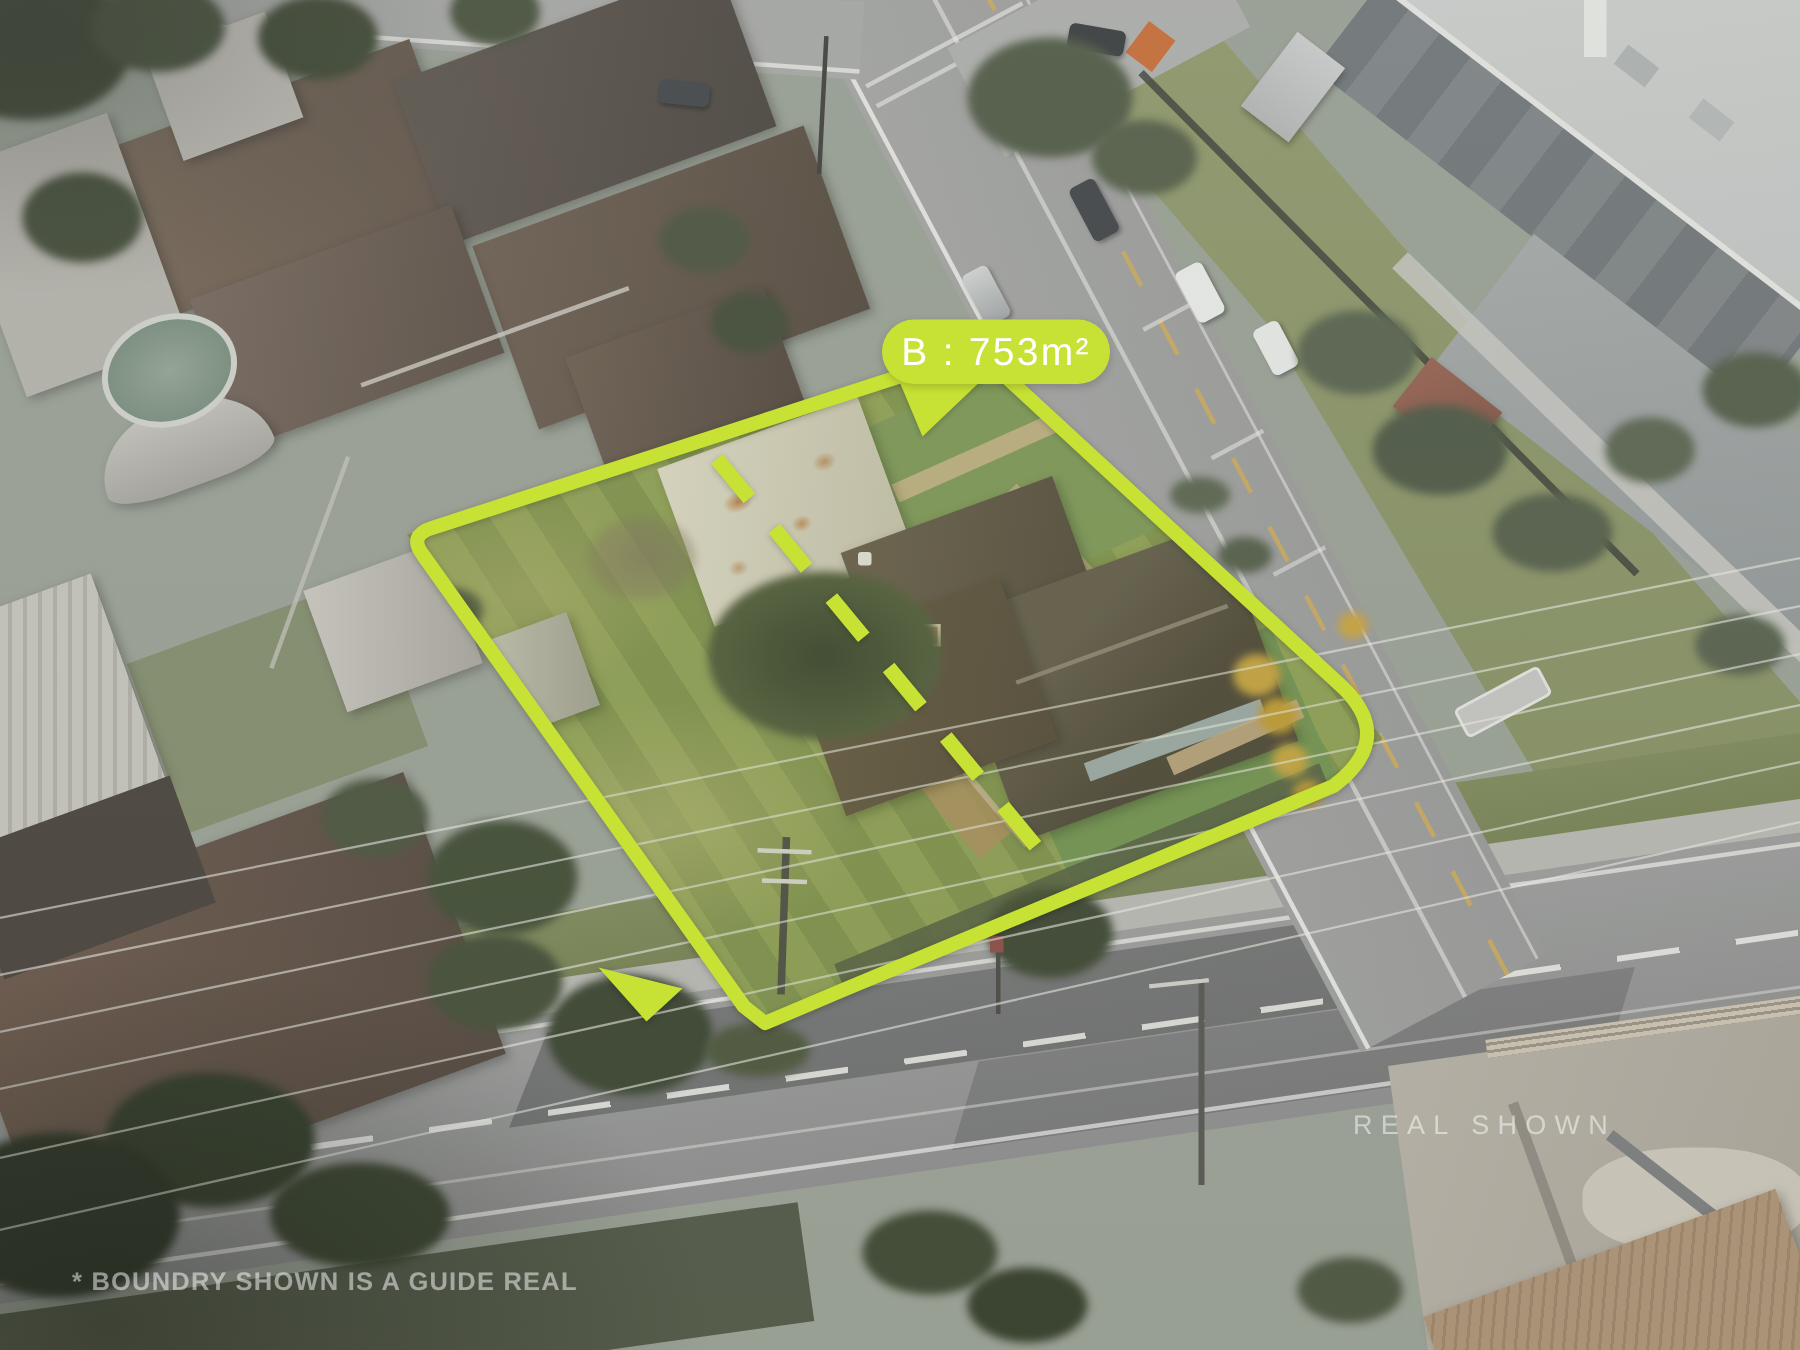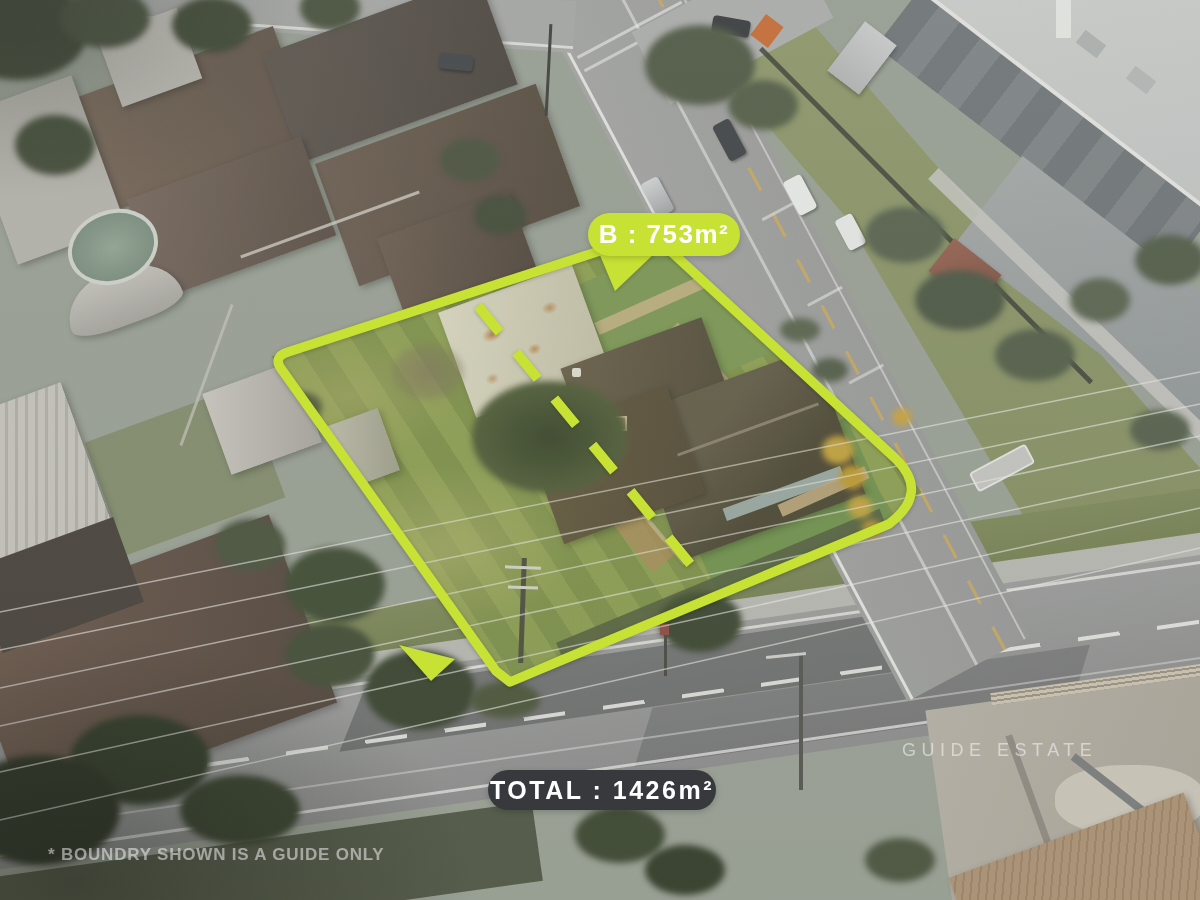--- a/index.html
+++ b/index.html
@@ -4,21 +4,21 @@
 <style>
   html,body{margin:0;padding:0;background:#222;}
   *{box-sizing:border-box;}
   #stage{position:relative;width:1200px;height:900px;overflow:hidden;
     background:#99a093;font-family:"Liberation Sans",sans-serif;}
   .ab{position:absolute;}
   .tree{position:absolute;border-radius:50%;filter:blur(3px);}
   .car{position:absolute;border-radius:4px;box-shadow:1px 2px 3px rgba(0,0,0,.35);}
   .roof{box-shadow:2px 3px 7px rgba(0,0,0,.28);}
   .pill{position:absolute;display:flex;align-items:center;justify-content:center;
-    border-radius:999px;color:#fff;font-weight:bold;
+    border-radius:999px;color:#fff;font-weight:normal;
     box-shadow:0 2px 6px rgba(0,0,0,.18);}
   .pill span{letter-spacing:1.5px;}
   #pill-b,#pill-a{background:#c7e234;font-size:26px;}
   #pill-total{background:#37393c;font-size:25px;}
   #disclaimer{position:absolute;left:48px;top:845px;color:rgba(255,255,255,.5);
     font-size:17px;font-weight:bold;letter-spacing:.8px;}
   #brand{position:absolute;left:902px;top:726px;width:290px;color:rgba(255,255,255,.55);}
   #brand .l1,#brand .l2{font-weight:bold;font-style:italic;font-size:49px;line-height:.78;letter-spacing:0px;}
   #brand .l3{margin-top:14px;font-size:18px;letter-spacing:5.5px;color:rgba(255,255,255,.5);}
   #lot{position:absolute;inset:0;
@@ -244,23 +244,20 @@
   <svg width="1200" height="900" viewBox="0 0 1200 900" style="filter:drop-shadow(0 1px 2px rgba(0,0,0,.25));">
     <path d="M496 671 L282 370 Q272 357 288 352 L652 234 L896 459 Q930 493 889 524 L562 660 L510 682 Z" fill="rgba(170,200,60,.07)" stroke="#c7e234" stroke-width="9.5" stroke-linejoin="round"></path>
     <line x1="478" y1="306" x2="706" y2="583" stroke="#c7e234" stroke-width="10" stroke-dasharray="34 26"></line>
     <polygon points="594,241 615,291 656,252" fill="#c7e234"></polygon>
     <polygon points="399,645 431,681 455,659" fill="#c7e234"></polygon>
   </svg>
 
   <div id="pill-b" class="pill" style="left:588px;top:213px;width:152px;height:43px;">
     <span>B : 753m²</span>
   </div>
-  <div id="pill-total" class="pill" style="left:488px;top:770px;width:228px;height:40px;">
-    <span style="letter-spacing:2.5px;">TOTAL : 1426m²</span>
-  </div>
-
-  <div id="disclaimer">* BOUNDRY SHOWN IS A GUIDE ONLY</div>
+
+  <div id="disclaimer">* BOUNDRY SHOWN IS A GUIDE REAL</div>
 
   <div id="brand">
-    <div class="l3">GUIDE ESTATE</div>
+    <div class="l3">REAL SHOWN</div>
   </div>
 
 </div>
 
 </body></html>

